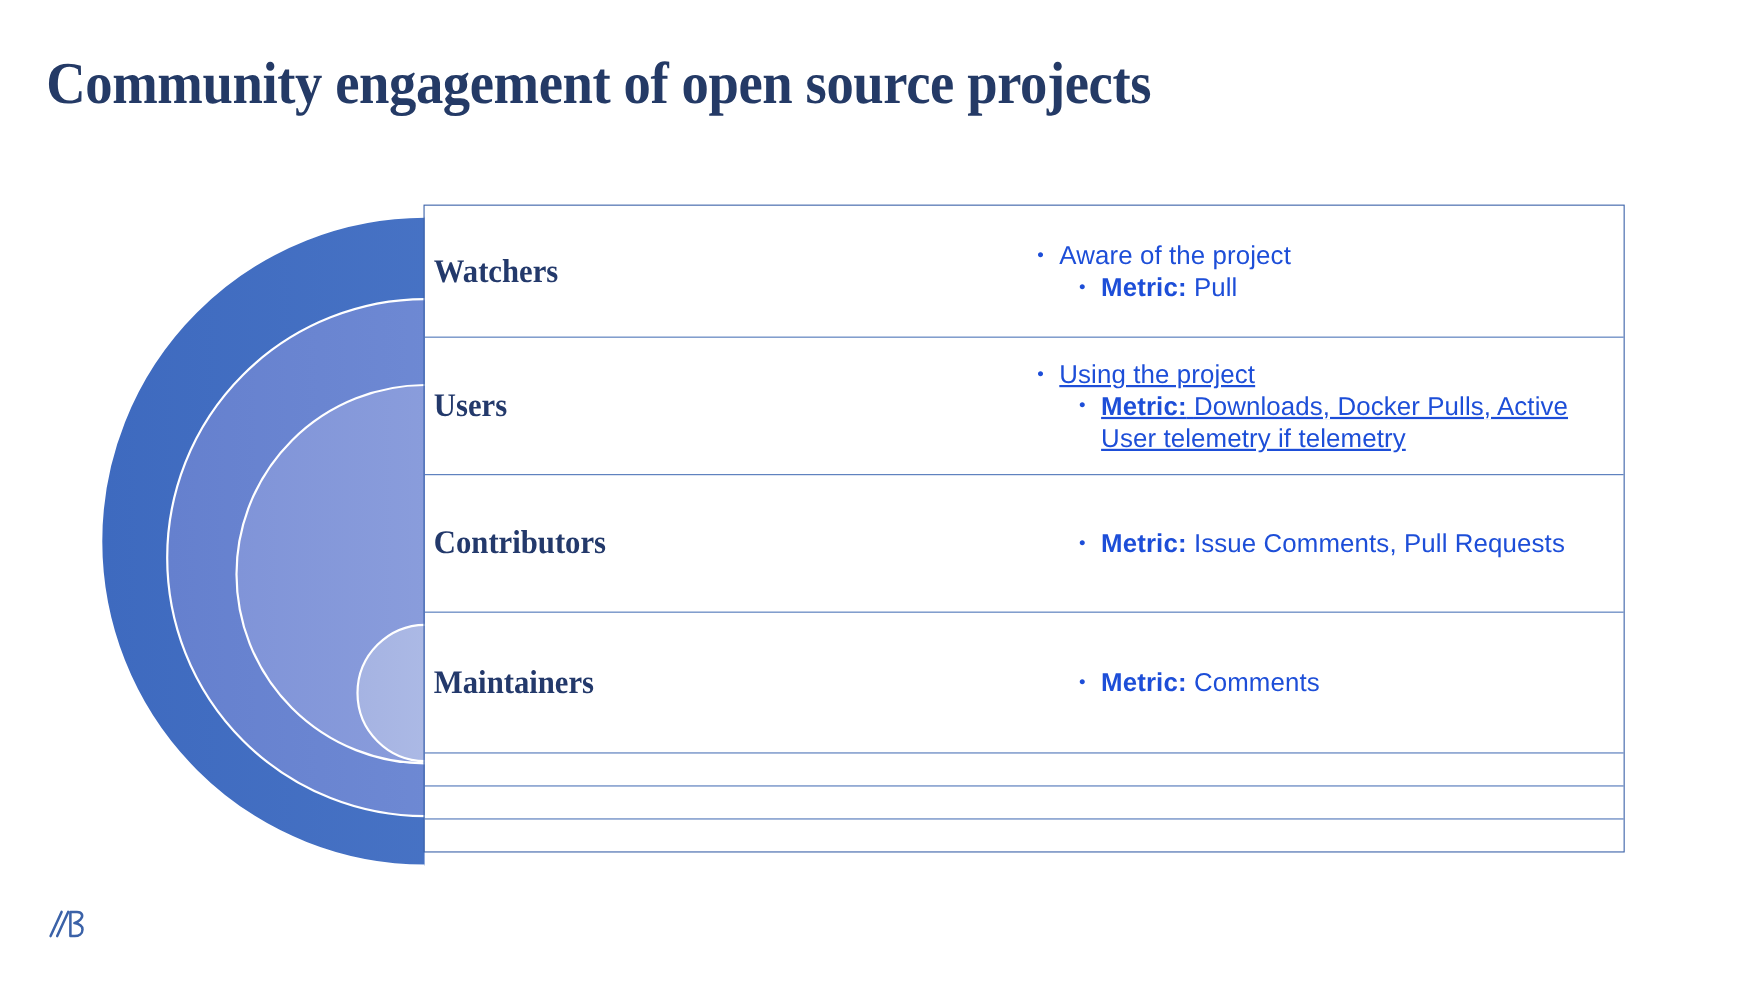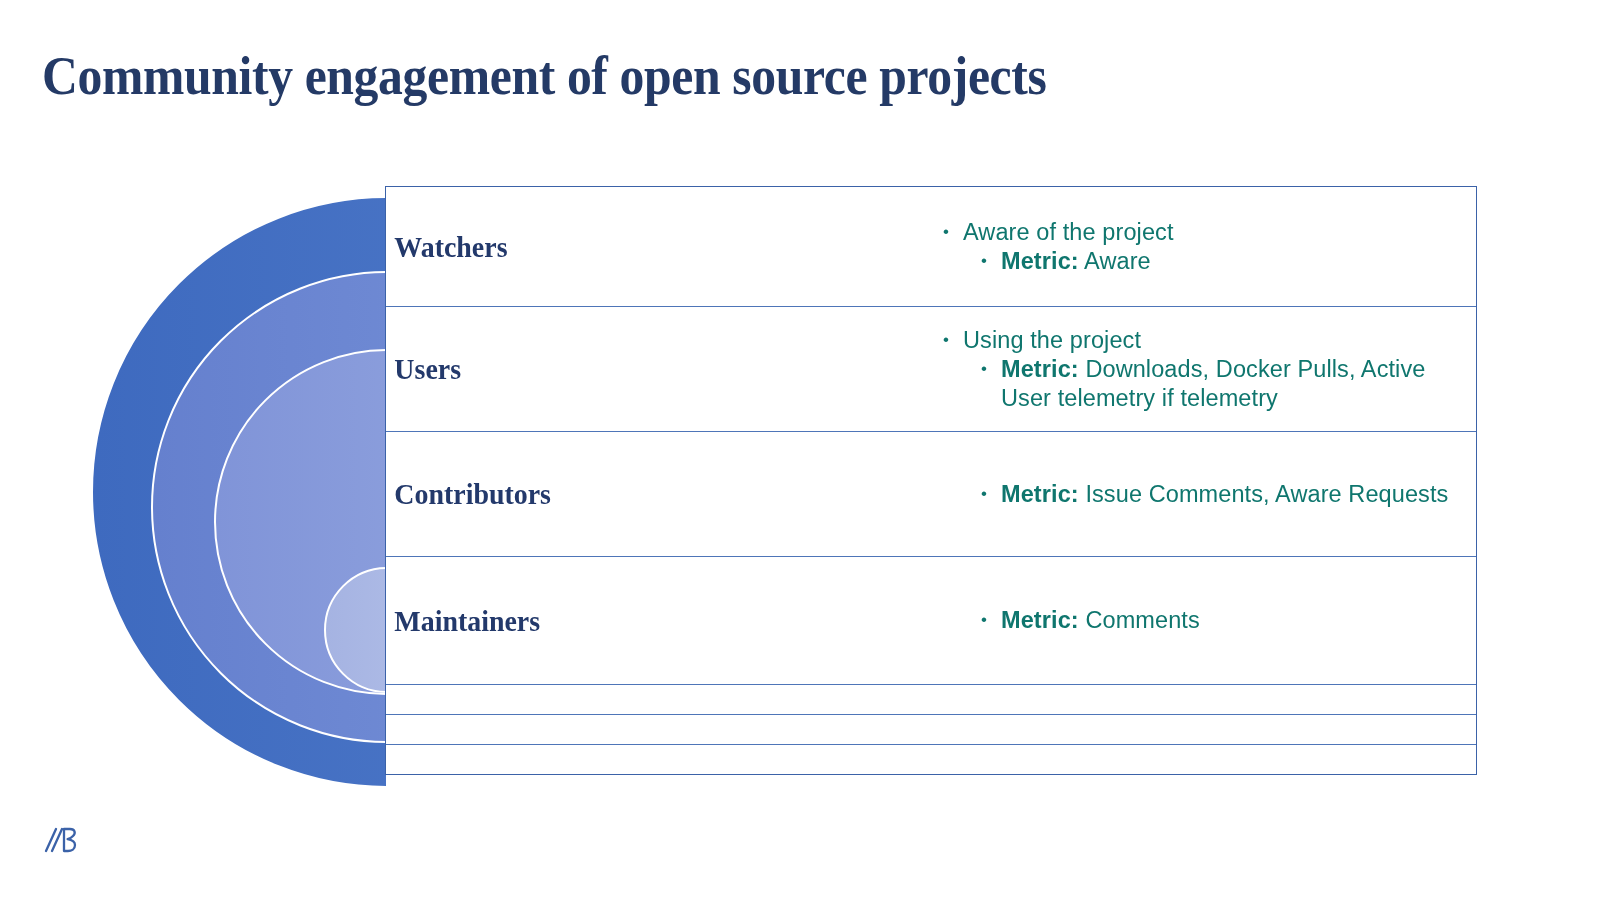--- a/index.html
+++ b/index.html
@@ -88,21 +88,21 @@
     transform: scaleX(0.93);
     transform-origin: left center;
     white-space: nowrap;
   }
 
   .row-body {
     flex: 1 1 auto;
     padding-right: 26px;
     box-sizing: border-box;
     text-align: left;
-    color: #0f766e;
+    color: #1d4ed8;
     font-size: 23.5px;
     line-height: 29px;
     letter-spacing: 0.1px;
   }
 
   .bl {
     display: block;
     text-align: left;
     position: relative;
     padding-left: 22px;
@@ -174,48 +174,48 @@
 
       <div class="row" style="top:0px; height:120px;">
         <div class="row-label">Watchers</div>
         <div class="row-body">
           <div class="bl-rows">
             <div class="bl lvl1">
               <span>Aware of the project</span>
             </div>
             <div class="bl lvl2">
               <span class="metric">Metric:</span>
-              <span>Aware</span>
+              <span>Pull</span>
             </div>
           </div>
         </div>
       </div>
 
       <div class="row" style="top:120px; height:125px;">
         <div class="row-label">Users</div>
         <div class="row-body">
-          <div class="bl-rows" style="max-width:520px;">
+          <div class="bl-rows" style="max-width:520px;text-decoration:underline;">
             <div class="bl lvl1">
               <span>Using the project</span>
             </div>
             <div class="bl lvl2">
               <span class="metric">Metric:</span>
               <span>Downloads, Docker Pulls, Active User telemetry if telemetry</span>
             </div>
           </div>
         </div>
       </div>
 
       <div class="row" style="top:245px; height:125px;">
         <div class="row-label">Contributors</div>
         <div class="row-body">
           <div class="bl-rows">
             <div class="bl lvl2">
               <span class="metric">Metric:</span>
-              <span>Issue Comments, Aware Requests</span>
+              <span>Issue Comments, Pull Requests</span>
             </div>
           </div>
         </div>
       </div>
 
       <div class="row" style="top:370px; height:128px;">
         <div class="row-label">Maintainers</div>
         <div class="row-body">
           <div class="bl-rows" style="max-width:478px;">
             <div class="bl lvl2">

